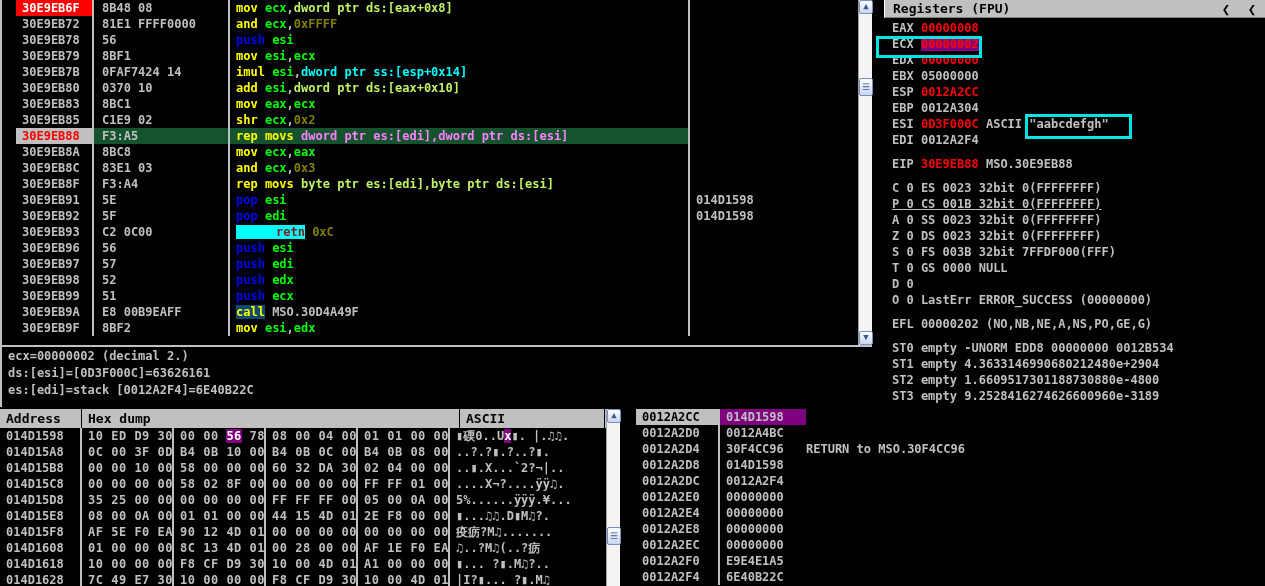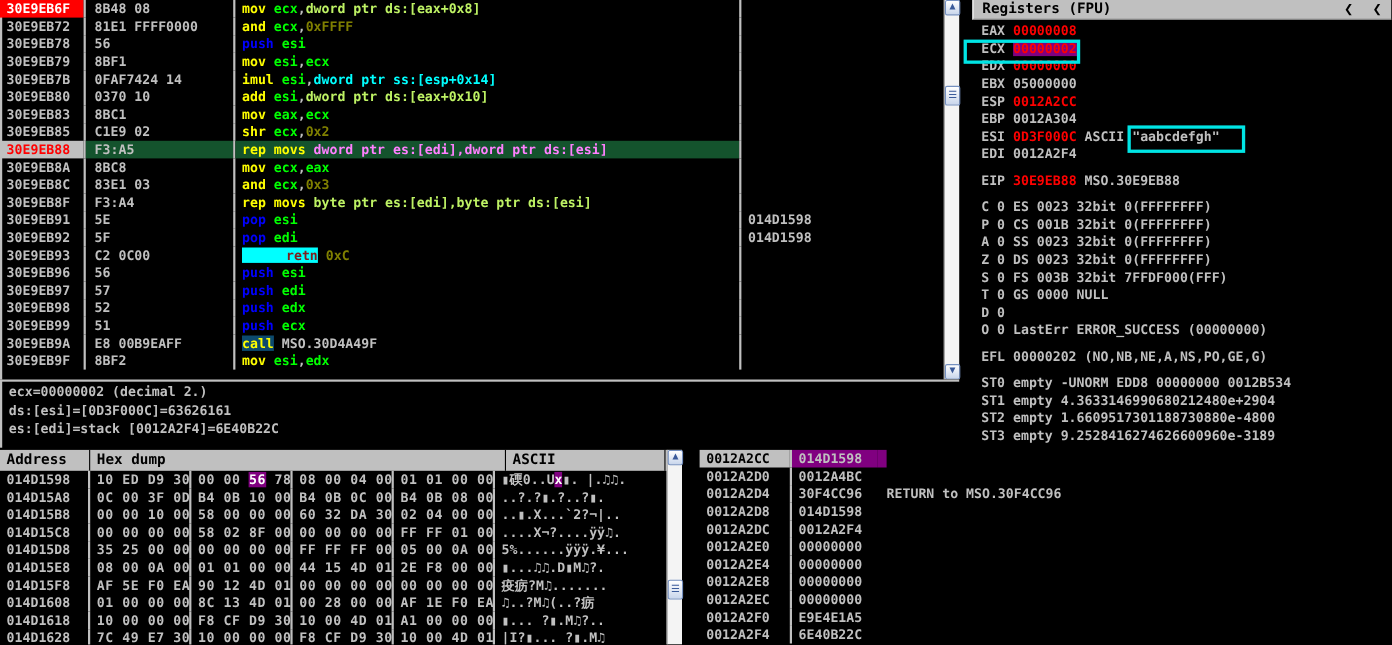--- a/index.html
+++ b/index.html
@@ -50,21 +50,21 @@
     overflow: hidden;
     white-space: nowrap;
   }
 
   
   #disasm-panel {
     position: absolute; left: 0; top: 0; width: 872px; height: 345px;
     background: #000;
     box-sizing: border-box;
   }
-  .disasm-rows { position: absolute; left:0; top:0; width: 858px; }
+  .disasm-rows { position: absolute; left:16px; top:0; width: 858px; }
   .drow {
     height: 16px; line-height: 16px;
     display: flex; white-space: nowrap;
     box-sizing: border-box;
   }
   .drow .c-addr {
     width: 76px; min-width:76px;
     color: #c0c0c0; padding-left: 6px; box-sizing: border-box;
     font-weight: bold;
   }
@@ -417,21 +417,21 @@
         <div class="rline"><span style="color: rgb(192, 192, 192);">EDX </span><span style="color: rgb(255, 0, 0);">00000000</span></div>
         <div class="rline"><span style="color: rgb(192, 192, 192);">EBX </span><span style="color: rgb(192, 192, 192);">05000000</span></div>
         <div class="rline"><span style="color: rgb(192, 192, 192);">ESP </span><span style="color: rgb(255, 0, 0);">0012A2CC</span></div>
         <div class="rline"><span style="color: rgb(192, 192, 192);">EBP </span><span style="color: rgb(192, 192, 192);">0012A304</span></div>
         <div class="rline"><span style="color: rgb(192, 192, 192);">ESI </span><span style="color: rgb(255, 0, 0);">0D3F000C</span><span style="color: rgb(192, 192, 192);"> ASCII </span><span style="color: rgb(192, 192, 192);">"aabcdefgh"</span></div>
         <div class="rline"><span style="color: rgb(192, 192, 192);">EDI </span><span style="color: rgb(192, 192, 192);">0012A2F4</span></div>
         <div class="rgap"></div>
         <div class="rline"><span style="color: rgb(192, 192, 192);">EIP </span><span style="color: rgb(255, 0, 0);">30E9EB88 </span><span style="color: rgb(192, 192, 192);">MSO.30E9EB88</span></div>
         <div class="rgap"></div>
         <div class="rline"><span style="color: rgb(192, 192, 192);">C 0   ES 0023 32bit 0(FFFFFFFF)</span></div>
-        <div class="rline"><span style="color: rgb(192, 192, 192);">P 0   CS 001B 32bit 0(FFFFFFFF)</span></div>
+        <div class="rline"><span style="color: rgb(192, 192, 192); text-decoration: underline;">P 0   CS 001B 32bit 0(FFFFFFFF)</span></div>
         <div class="rline"><span style="color: rgb(192, 192, 192);">A 0   SS 0023 32bit 0(FFFFFFFF)</span></div>
         <div class="rline"><span style="color: rgb(192, 192, 192);">Z 0   DS 0023 32bit 0(FFFFFFFF)</span></div>
         <div class="rline"><span style="color: rgb(192, 192, 192);">S 0   FS 003B 32bit 7FFDF000(FFF)</span></div>
         <div class="rline"><span style="color: rgb(192, 192, 192);">T 0   GS 0000 NULL</span></div>
         <div class="rline"><span style="color: rgb(192, 192, 192);">D 0 </span></div>
         <div class="rline"><span style="color: rgb(192, 192, 192);">O 0  LastErr ERROR_SUCCESS (00000000)</span></div>
         <div class="rgap"></div>
         <div class="rline"><span style="color: rgb(192, 192, 192);">EFL 00000202 (NO,NB,NE,A,NS,PO,GE,G)</span></div>
         <div class="rgap"></div>
         <div class="rline"><span style="color: rgb(192, 192, 192);">ST0 empty -UNORM EDD8 00000000 0012B534</span></div>

